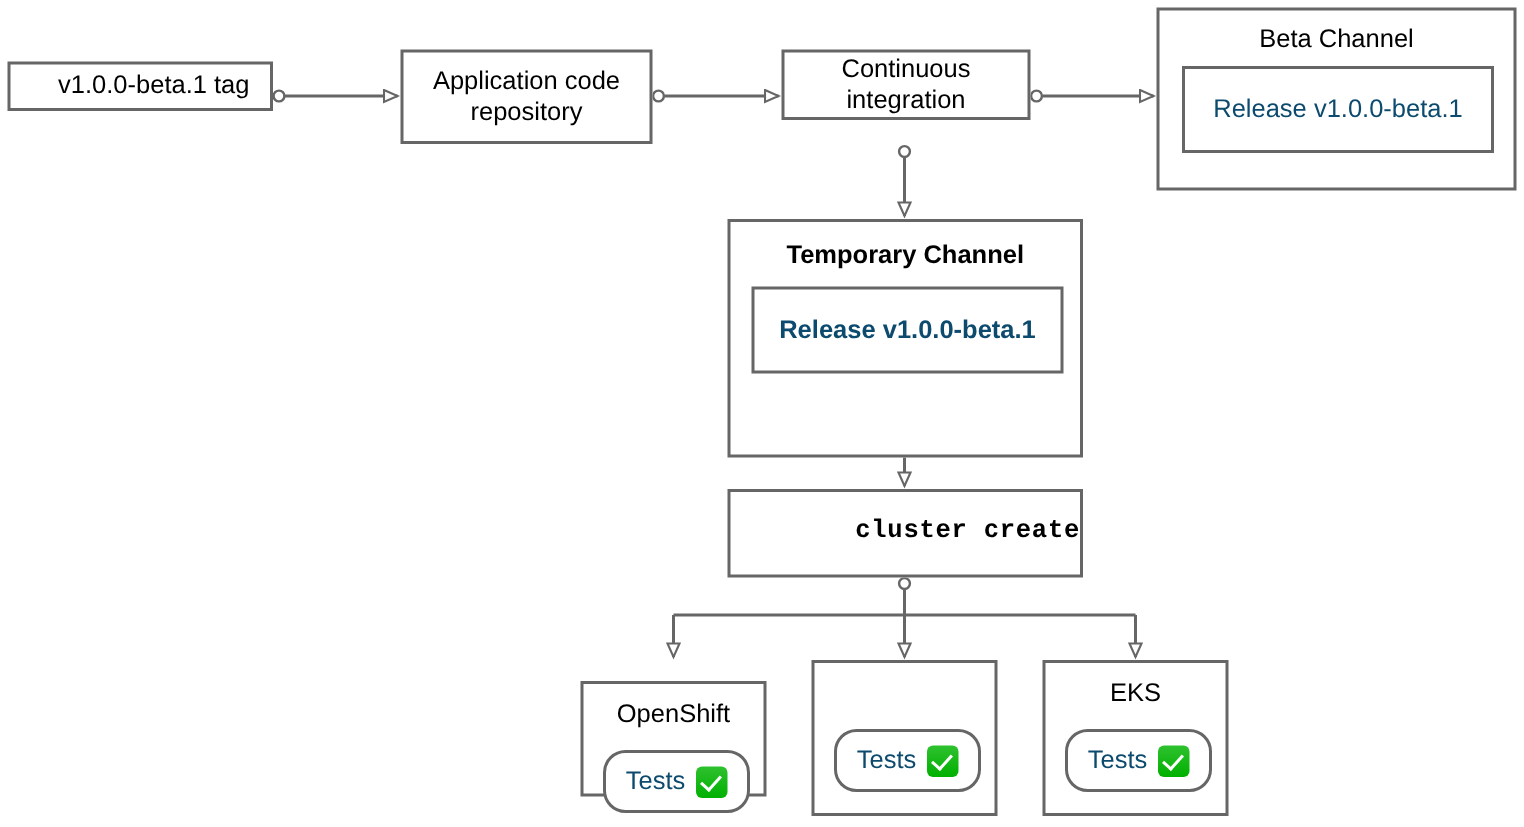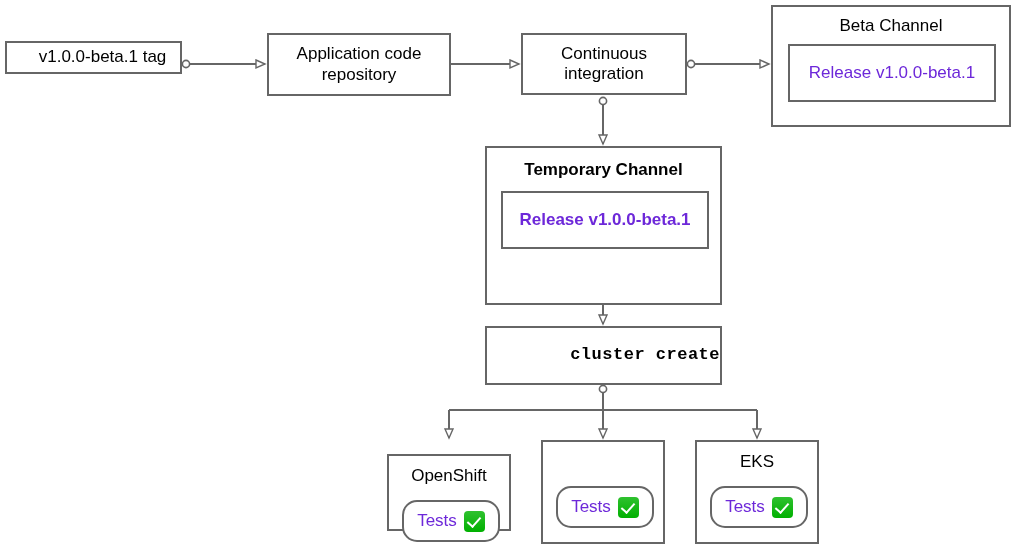--- a/index.html
+++ b/index.html
@@ -62,21 +62,21 @@
   }
   .inner-box {
     position: absolute;
     box-sizing: border-box;
     border: 2px solid #666666;
     background: #ffffff;
     display: flex;
     align-items: center;
     justify-content: center;
     font-size: 17px;
-    color: #6d28d9;
+    color: #0c4a6e;
     font-family: "Liberation Sans", sans-serif;
     white-space: nowrap;
   }
   .tests-box {
     gap: 7px;
     border-radius: 15px;
   }
   .check-icon {
     display: inline-block;
     width: 21px;
@@ -143,25 +143,25 @@
         <path d="M449,410 L449,438" marker-end="url(#openArrow)"></path>
         <path d="M757,410 L757,438" marker-end="url(#openArrow)"></path>
       </g>
     </g>
   </svg>
 
   <div class="node" style="left:5px; top:41px; width:177px; height:33px;padding-left:18px;">
     <span>v1.0.0-beta.1 tag</span>
   </div>
 
-  <div class="node" style="left:267px; top:33px; width:184px; height:63px; padding:12px 14px;">
+  <div class="node" style="left:267px; top:33px; width:168px; height:63px; padding:12px 14px;">
     <span>Application code repository</span>
   </div>
 
-  <div class="node" style="left:521px; top:33px; width:166px; height:62px; padding:0 12px;">
+  <div class="node" style="left:521px; top:33px; width:166px; height:47px; padding:0 12px;">
     <span>Continuous integration</span>
   </div>
 
   <div class="group" style="left:771px; top:5px; width:240px; height:122px;">
     <div class="group-title" style="top:9px;">Beta Channel</div>
     <div class="inner-box" style="left:15px; top:37px; width:208px; height:58px;">
       <span>Release v1.0.0-beta.1</span>
     </div>
   </div>
 

